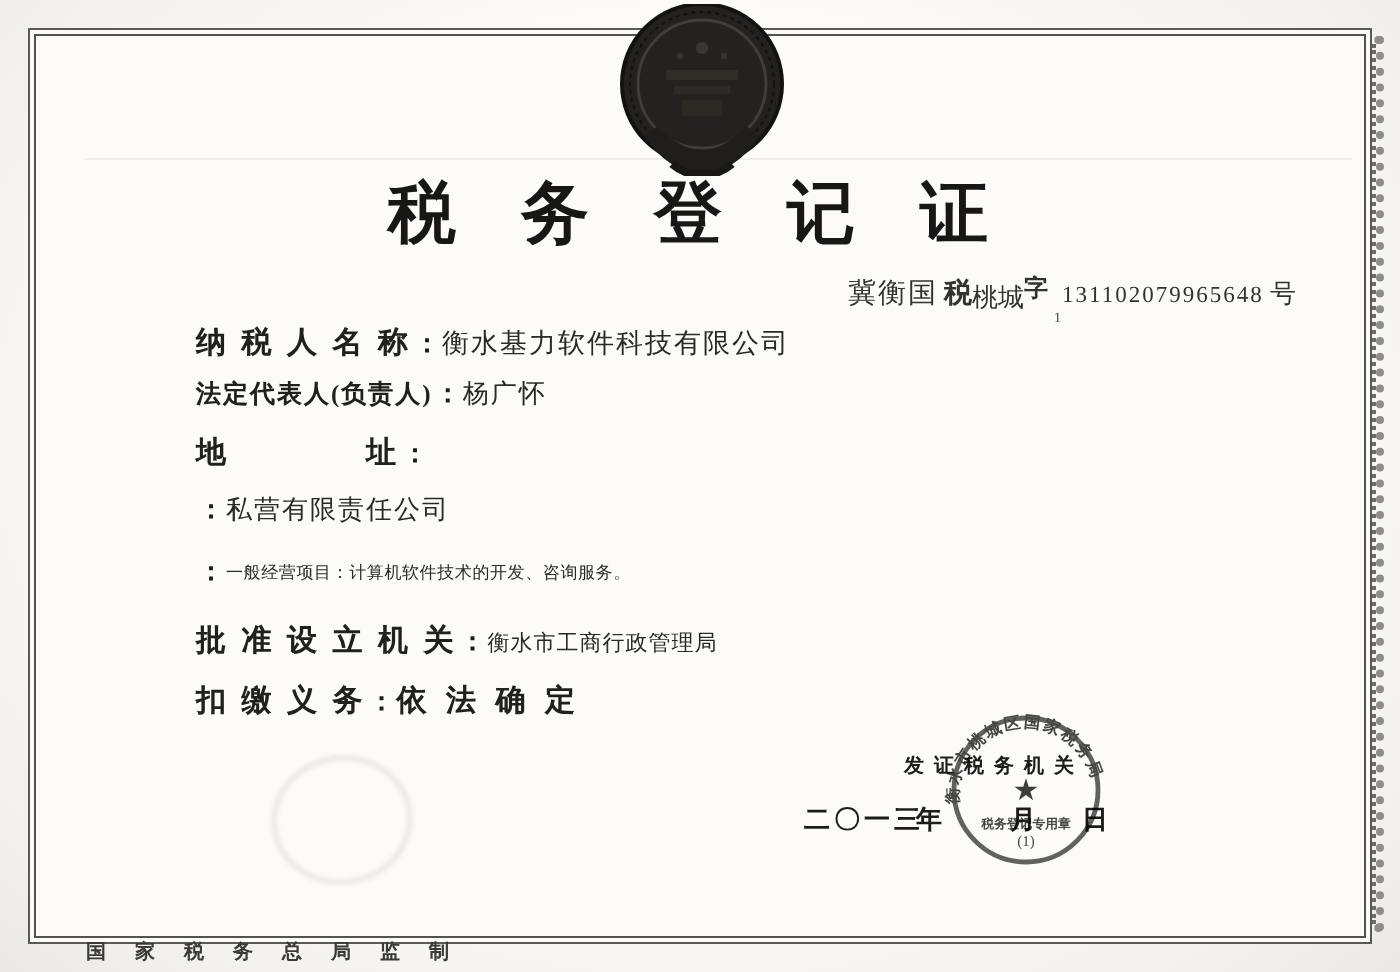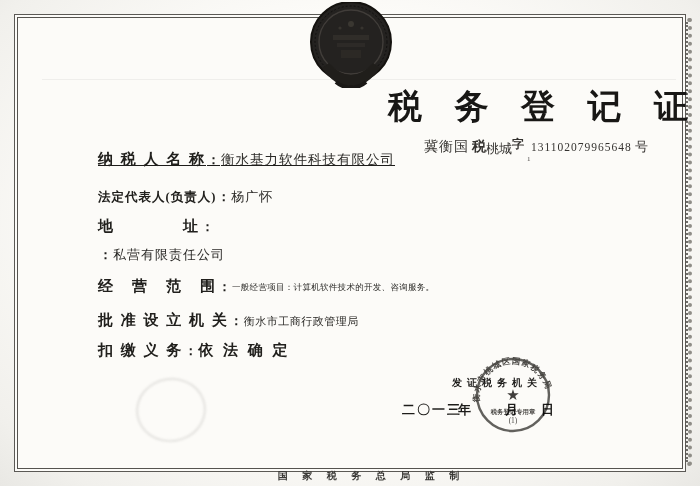--- a/index.html
+++ b/index.html
@@ -27,21 +27,21 @@
   .inner{
     position:absolute;inset:17px;background:#fcfbf8;
     border:1px solid #55534f;
     box-shadow:0 0 0 2px #fcfbf8, 0 0 0 3px #5b5955;
   }
   .fold-line{position:absolute;top:79px;left:42px;right:24px;height:1px;background:rgba(70,68,64,.07);}
   
   .emblem{position:absolute;left:302px;top:2px;width:98px;height:86px;z-index:5;}
   
   .title{
-    position:absolute;top:84px;left:0;right:0;text-align:right;z-index:4;
+    position:absolute;top:84px;left:0;right:0;text-align:center;z-index:4;
     font-size:34px;font-weight:700;letter-spacing:12px;color:#181715;
   }
   
   .cert-no{
     position:absolute;left:424px;top:138px;width:224px;z-index:4;
     display:flex;align-items:baseline;color:#34322f;
   }
   .cn-small{font-size:14px;letter-spacing:1px;}
   .cn-big{font-size:14px;font-weight:700;margin-left:3px;}
   .cn-sub{font-size:13px;position:relative;top:2px;}
@@ -53,35 +53,35 @@
   .row{position:absolute;left:98px;display:flex;align-items:baseline;z-index:4;white-space:pre;}
   .lbl{font-size:15px;font-weight:700;letter-spacing:2px;color:#21201d;}
   .lbl-long{font-size:12.5px;font-weight:700;letter-spacing:1px;color:#21201d;}
   .sep{font-size:13px;font-weight:700;margin:0 1px;}
   .val{letter-spacing:1px;color:#2a2926;}
   .v13{font-size:13.5px;}
   .v12{font-size:13px;}
   .v11{font-size:11px;letter-spacing:.5px;}
   .v8{font-size:8.5px;letter-spacing:.3px;position:relative;top:-1px;}
   .val-spread{font-size:15px;font-weight:700;letter-spacing:3px;color:#21201d;}
-  .row1{top:150px;text-decoration:underline;} .row2{top:188px;} .row3{top:217px;} .row4{top:246px;}
+  .row1{top:162px;} .row2{top:188px;} .row3{top:217px;} .row4{top:246px;}
   .row5{top:277px;} .row6{top:311px;} .row7{top:341px;justify-content:space-between;}
   
   .issuer-label{position:absolute;left:452px;top:376px;font-size:10px;font-weight:700;letter-spacing:5px;z-index:4;font-family:Liberation Serif, serif;}
   .date-part{position:absolute;top:401px;font-size:13px;font-weight:600;z-index:4;letter-spacing:2px;}
   .d-year-val{left:402px;} .d-year{left:458px;} .d-month{left:505px;} .d-day{left:541px;}
   
   .seal{position:absolute;left:466px;top:350px;width:94px;height:94px;z-index:6;mix-blend-mode:multiply;opacity:.9;}
   .ghost-stamp{
     position:absolute;left:136px;top:378px;width:66px;height:60px;border-radius:50%;
     border:2px solid #8a8884;opacity:.22;filter:blur(1.3px);transform:rotate(-8deg);z-index:3;
   }
   
   .footer{
-    position:absolute;bottom:3px;left:0;right:0;text-align:center;
+    position:absolute;bottom:3px;left:0;right:0;
     font-size:10px;letter-spacing:6px;color:#3b3a37;font-weight:600;margin-left:43px;
   }
 </style>
 </head>
 <body>
 
 <div class="page">
 
   <div class="frame"></div>
   <div class="inner"></div>
@@ -119,21 +119,21 @@
   <div class="row row2">
     <span class="lbl-long">法定代表人(负责人)</span><span class="sep">：</span><span class="val v12">杨广怀</span>
   </div>
   <div class="row row3">
     <span class="lbl">地　　　　址</span><span class="sep">：</span>
   </div>
   <div class="row row4">
     <span class="sep">：</span><span class="val v12">私营有限责任公司</span>
   </div>
   <div class="row row5">
-    <span class="lbl">经　营　范　围</span><span class="sep">：</span><span class="val v8">一般经营项目：计算机软件技术的开发、咨询服务。</span>
+    <span class="sep">：</span><span class="val v8">一般经营项目：计算机软件技术的开发、咨询服务。</span>
   </div>
   <div class="row row6">
     <span class="lbl">批 准 设 立 机 关</span><span class="sep">：</span><span class="val v11">衡水市工商行政管理局</span>
   </div>
   <div class="row row7">
     <span class="lbl">扣 缴 义 务</span><span class="sep">：</span><span class="val-spread">依 法 确 定</span>
   </div>
 
   <div class="issuer-label">发证税务机关</div>
   <span class="date-part d-year-val">二〇一三</span>

